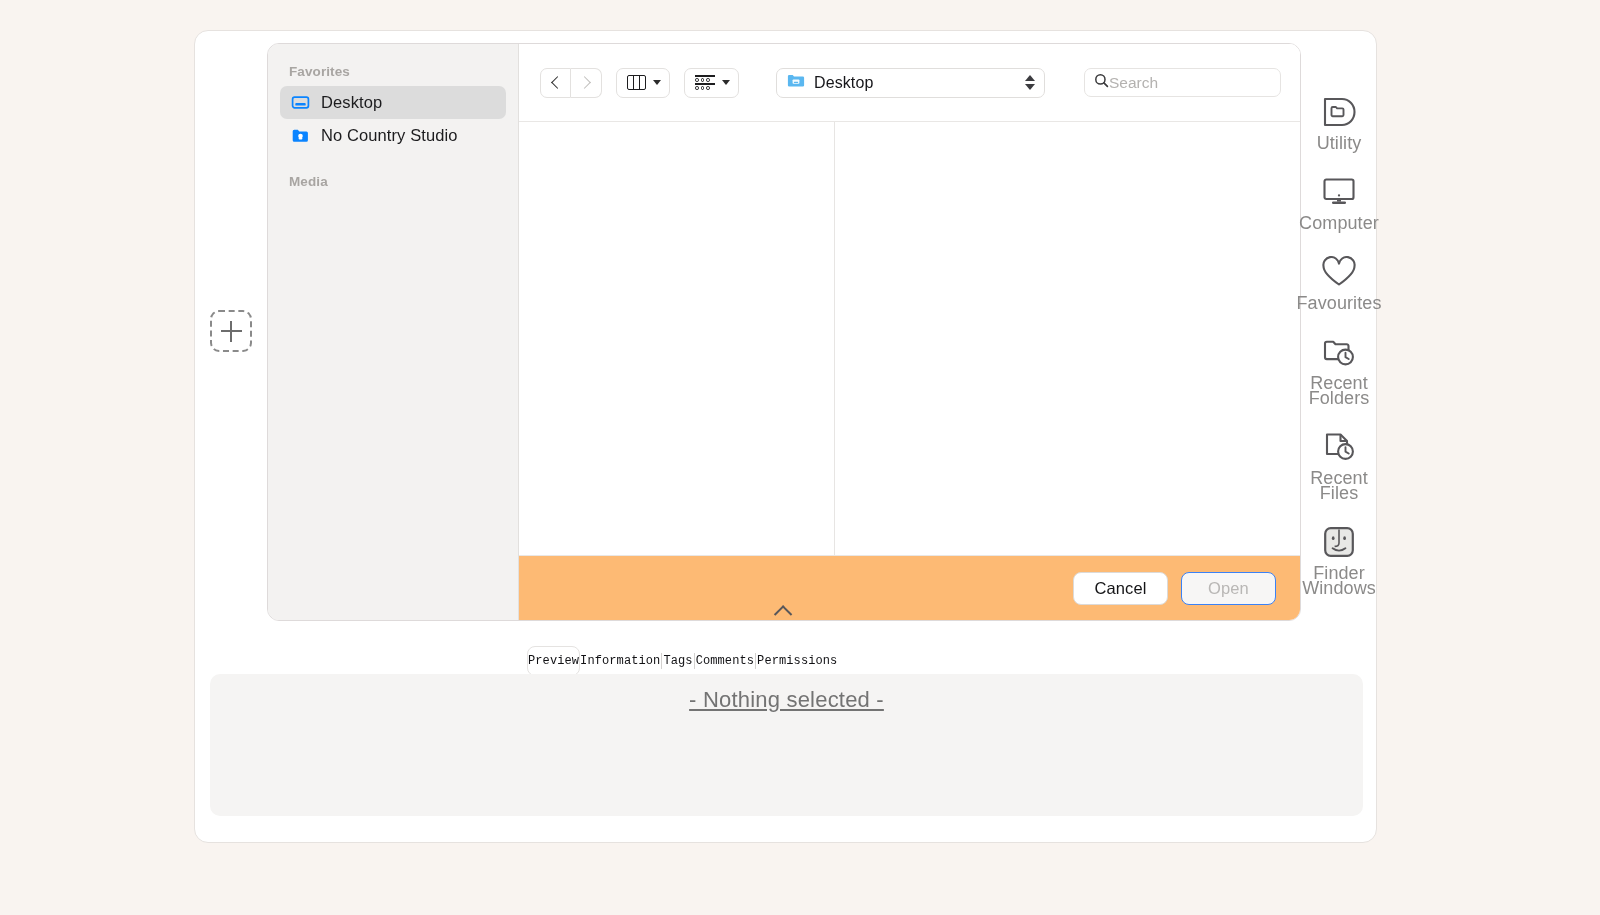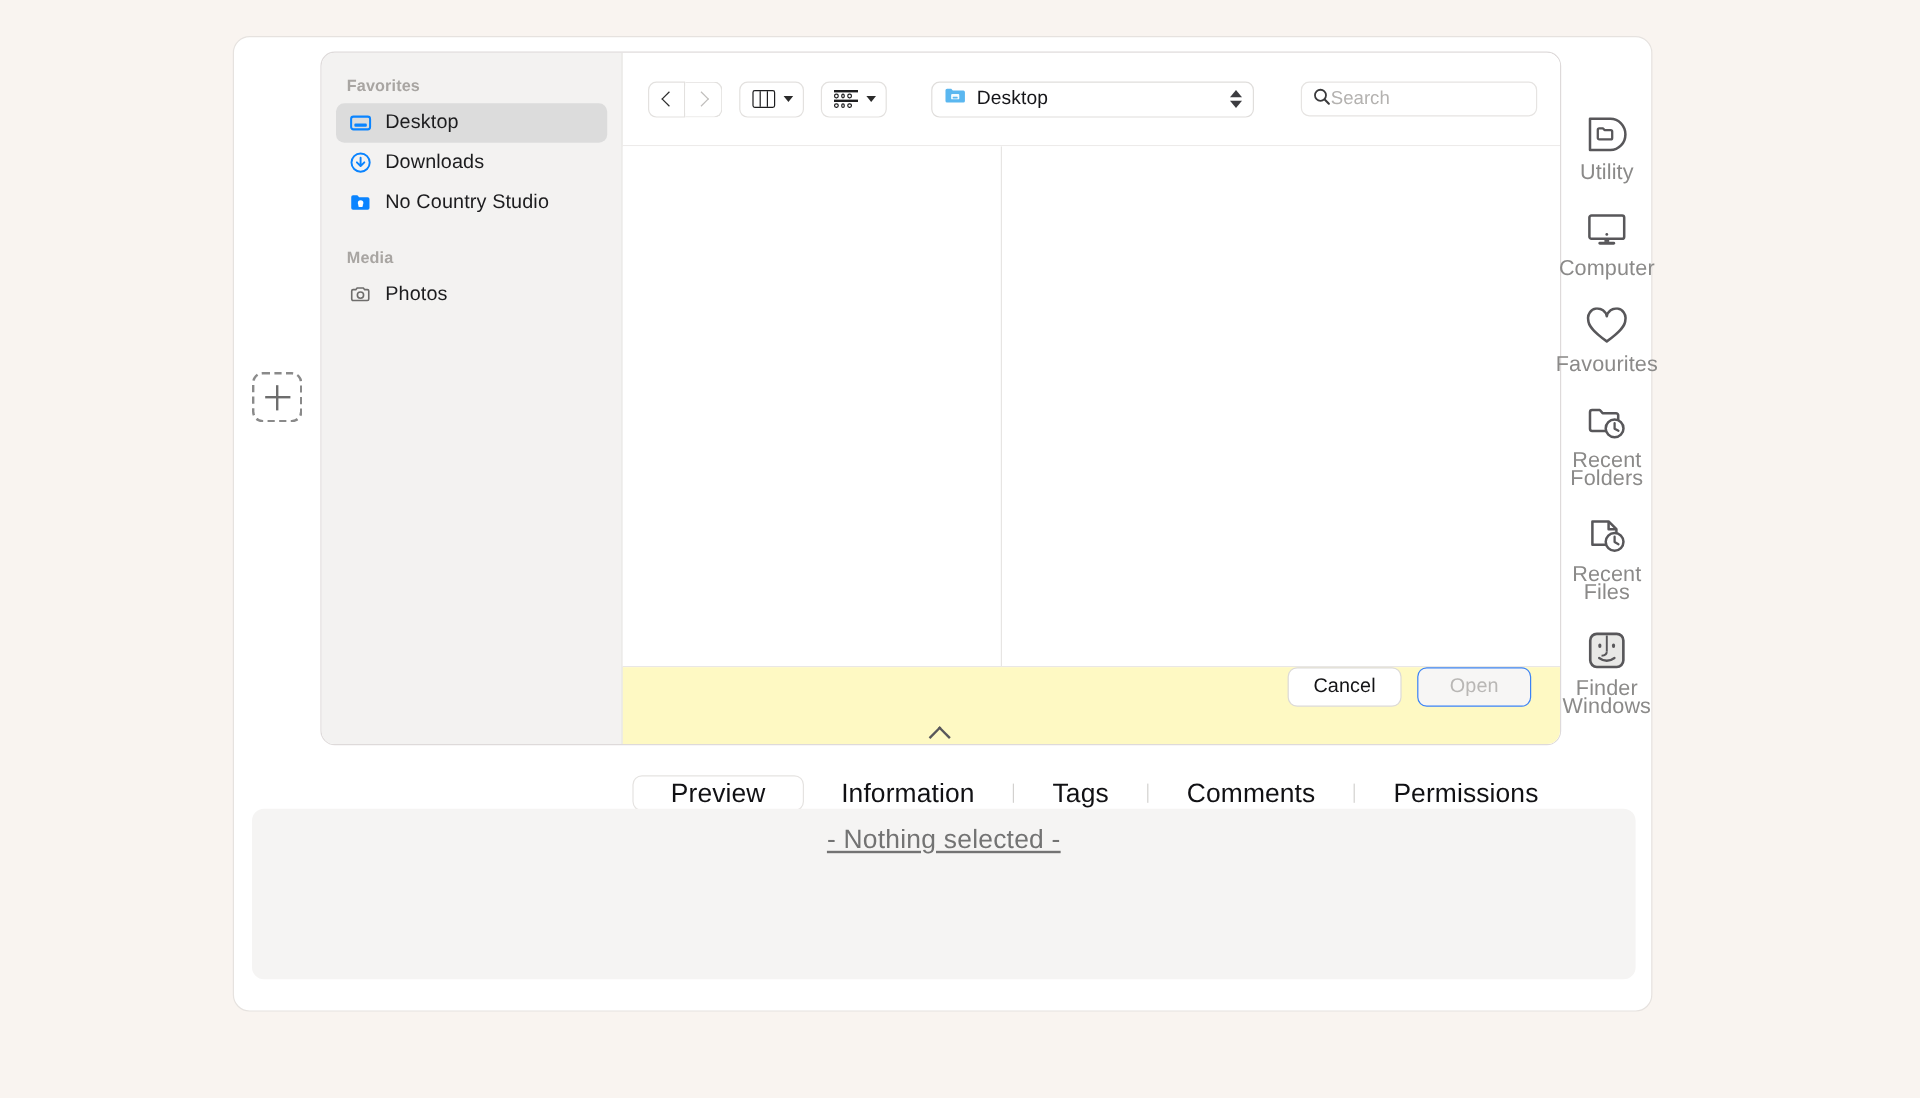--- a/index.html
+++ b/index.html
@@ -220,24 +220,25 @@
   }
   .browser-col { height: 100%; background: #ffffff; }
   #browser-col-1 { width: 316px; border-right: 1px solid #e7e5e3; flex: 0 0 316px; }
   #browser-col-2 { flex: 1; }
 
   
   #action-bar {
     height: 64px;
     flex: 0 0 64px;
     display: flex;
+    align-items: center;
     justify-content: flex-end;
     padding-right: 24px;
     gap: 13px;
-    background: #fef9c3;
+    background: #fdba74;
   }
   .action-btn {
     height: 33px;
     min-width: 95px;
     border-radius: 8px;
     font-size: 16.5px;
     font-family: "Liberation Sans", sans-serif;
     display: flex; align-items: center; justify-content: center;
     cursor: pointer;
     letter-spacing: 0.1px;
@@ -299,28 +300,29 @@
     position: absolute;
     left: 527px;
     top: 646px;
     height: 30px;
     display: flex;
     align-items: center;
     background: transparent;
   }
   .tab {
     height: 30px;
-    padding: 0 31px;
+    padding: 0 0;
     display: flex; align-items: center; justify-content: center;
-    font-size: 22px;
+    font-size: 12px;
     color: #111114;
     letter-spacing: 0.1px;
     cursor: pointer;
     border-radius: 8px;
     white-space: nowrap;
+    font-family: Liberation Mono, monospace;
   }
   .tab.active {
     background: #ffffff;
     border: 1px solid #e5e3e1;
   }
   .tab-sep {
     width: 1px; height: 16px;
     background: #d3d1cf;
     margin: 0 1px;
   }
@@ -364,55 +366,36 @@
     <div class="sb-item selected">
       <span class="sb-icon">
         <svg width="19" height="19" viewBox="0 0 19 19">
           <rect x="1.6" y="4.2" width="15.8" height="10.6" rx="2" fill="none" stroke="#0a84ff" stroke-width="1.7"></rect>
           <rect x="4.3" y="10" width="10.4" height="2.6" rx="0.9" fill="#0a84ff"></rect>
         </svg>
       </span>
       <span class="sb-label">Desktop</span>
     </div>
 
-    <div class="sb-item">
-      <span class="sb-icon">
-        <svg width="19" height="19" viewBox="0 0 19 19">
-          <circle cx="9.5" cy="9.5" r="7.6" fill="none" stroke="#0a84ff" stroke-width="1.6"></circle>
-          <path d="M9.5 5.4 V12.2 M6.4 9.3 L9.5 12.4 L12.6 9.3" fill="none" stroke="#0a84ff" stroke-width="1.6" stroke-linecap="round" stroke-linejoin="round"></path>
-        </svg>
-      </span>
-      <span class="sb-label">Downloads</span>
-    </div>
 
 
     <div class="sb-item">
       <span class="sb-icon">
         <svg width="19" height="19" viewBox="0 0 19 19">
           <path d="M1.7 5.2 a1.5 1.5 0 0 1 1.5-1.5 h3.6 l1.5 1.7 h7.1 a1.5 1.5 0 0 1 1.5 1.5 v7.4
                    a1.5 1.5 0 0 1 -1.5 1.5 h-12.2 a1.5 1.5 0 0 1 -1.5 -1.5 z" fill="#0a84ff"></path>
           <circle cx="9.5" cy="10.1" r="2.3" fill="#ffffff"></circle>
           <rect x="7.6" y="11.4" width="3.8" height="2.1" rx="1" fill="#ffffff"></rect>
         </svg>
       </span>
       <span class="sb-label">No Country Studio</span>
     </div>
 
     <div class="sb-header media">Media</div>
 
-    <div class="sb-item">
-      <span class="sb-icon">
-        <svg width="19" height="19" viewBox="0 0 19 19">
-          <path d="M2.1 6.6 a1.2 1.2 0 0 1 1.2-1.2 h2.2 l1.1-1.4 h5.2 l1.1 1.4 h2.2 a1.2 1.2 0 0 1 1.2 1.2
-                   v6.6 a1.2 1.2 0 0 1 -1.2 1.2 h-11.8 a1.2 1.2 0 0 1 -1.2 -1.2 z" fill="none" stroke="#6e6d6c" stroke-width="1.35" stroke-linejoin="round"></path>
-          <circle cx="9.4" cy="9.9" r="2.6" fill="none" stroke="#6e6d6c" stroke-width="1.35"></circle>
-        </svg>
-      </span>
-      <span class="sb-label">Photos</span>
-    </div>
   </div>
 
   <div id="dialog-content">
 
     <div id="dialog-toolbar">
 
       <div class="nav-group">
         <div class="tb-btn nav-back">
           <span class="chev left"></span>
         </div>

